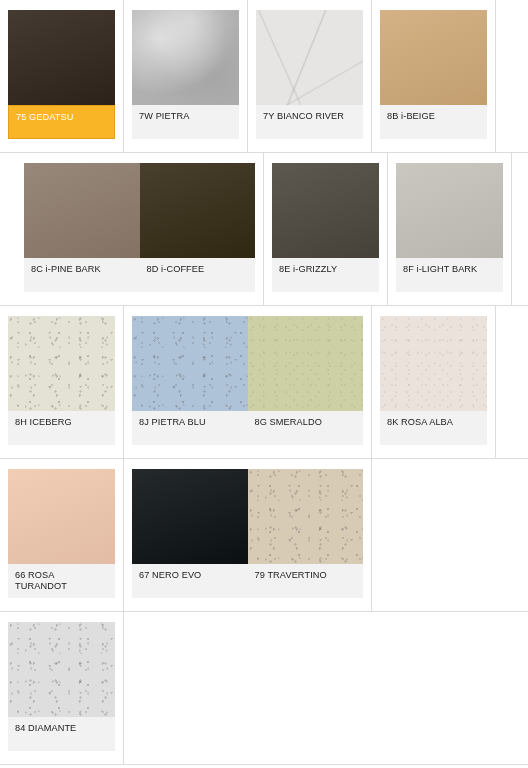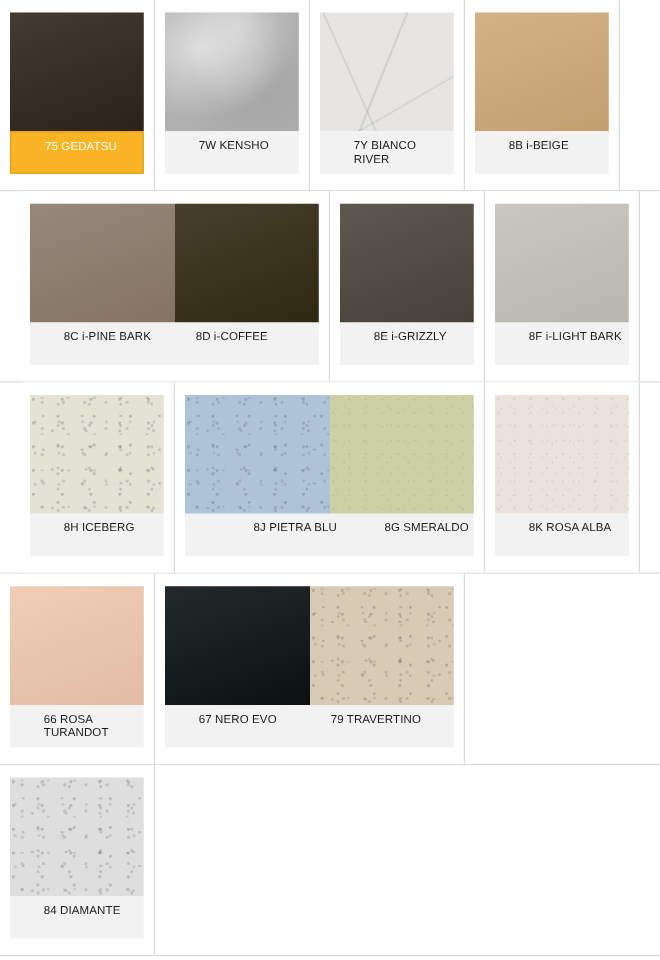--- a/index.html
+++ b/index.html
@@ -52,21 +52,20 @@
     height: 95px;
   }
   .caprow {
     display: flex;
     flex-direction: row;
     width: 100%;
     background: #f2f2f2;
     min-height: 34px;
     padding-top: 6px;
     padding-bottom: 6px;
-    padding-left: 20px;
   }
   .caprow .cap {
     flex: 1 1 0;
     font-size: 9.2px;
     line-height: 11px;
     color: #1a1a1a;
     letter-spacing: 0.1px;
     padding-left: 7px;
     padding-right: 4px;
     white-space: pre-line;
@@ -125,21 +124,21 @@
             <div class="cap">75 GEDATSU</div>
           </div>
         </div>
       </div>
       <div class="cell" style="width: 124px; flex: 0 0 124px;">
         <div class="swatchgroup">
           <div class="imgrow">
             <div class="sw tex-cloud" title="7W KENSHO" style="background-color: rgb(176, 176, 176);"></div>
           </div>
           <div class="caprow">
-            <div class="cap">7W KENSHO</div>
+            <div class="cap">7W PIETRA</div>
           </div>
         </div>
       </div>
       <div class="cell" style="width: 124px; flex: 0 0 124px;">
         <div class="swatchgroup">
           <div class="imgrow">
             <div class="sw tex-veins" title="7Y BIANCO RIVER" style="background-color: rgb(230, 229, 227);"></div>
           </div>
           <div class="caprow">
             <div class="cap">7Y BIANCO RIVER</div>
@@ -185,31 +184,31 @@
           <div class="imgrow">
             <div class="sw tex-flat" title="8F i-LIGHT GREY" style="background-color: rgb(196, 193, 186);"></div>
           </div>
           <div class="caprow">
             <div class="cap">8F i-LIGHT BARK</div>
           </div>
         </div>
       </div>
     </div>
     <div class="row" style="height: 153px;">
-      <div class="cell" style="width: 124px; flex: 0 0 124px; margin-left: 16px;">
+      <div class="cell" style="width: 124px; flex: 0 0 124px;">
         <div class="swatchgroup">
           <div class="imgrow">
             <div class="sw tex-speckle" title="8H ICEBERG" style="background-color: rgb(228, 225, 213);"></div>
           </div>
           <div class="caprow">
             <div class="cap">8H ICEBERG</div>
           </div>
         </div>
       </div>
-      <div class="cell" style="width: 248px; flex: 0 0 248px; text-align: right;">
+      <div class="cell" style="width: 248px; flex: 0 0 248px;">
         <div class="swatchgroup">
           <div class="imgrow">
             <div class="sw tex-speckle" title="8J PIETRA BLU" style="background-color: rgb(175, 195, 216);"></div>
             <div class="sw tex-fine" title="8G SMERALDO" style="background-color: rgb(205, 207, 164);"></div>
           </div>
           <div class="caprow">
             <div class="cap">8J PIETRA BLU</div>
             <div class="cap">8G SMERALDO</div>
           </div>
         </div>

